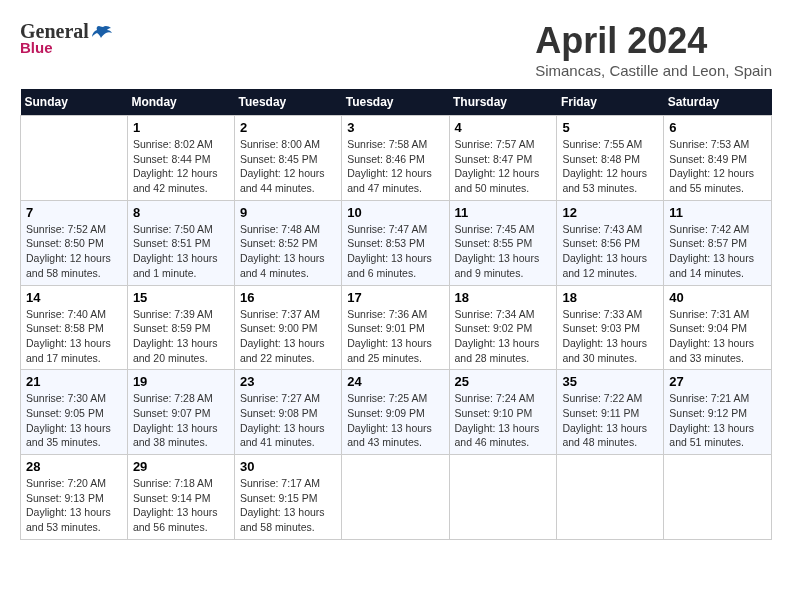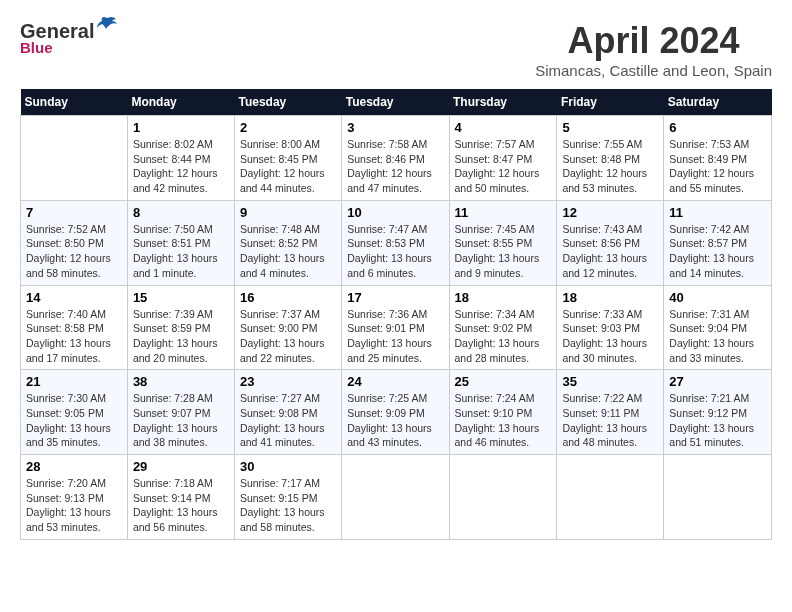--- a/index.html
+++ b/index.html
@@ -15,21 +15,21 @@
       justify-content: space-between;
       align-items: flex-start;
       margin-bottom: 10px;
     }
     .logo {
       display: flex;
       flex-direction: column;
       align-items: flex-start;
     }
     .title-area {
-      text-align: center;
+      text-align: left;
     }
     .month-title {
       font-size: 36px;
       font-weight: bold;
       color: #333;
     }
     .location {
       font-size: 15px;
       color: #555;
     }
@@ -72,21 +72,21 @@
     }
     tbody tr:nth-child(odd) td.empty {
       background: #fff;
     }
   </style>
 </head>
 <body>
 
 <div class="header">
   <div class="logo">
-    <div style="display:flex;align-items:flex-start;">
+    <div style="display:flex;align-items:flex-end;font-family:Liberation Serif, serif;">
       <span style="font-size:20px;font-weight:bold;color:#333;">General</span>
       <svg width="22" height="18" viewBox="0 0 22 18" style="margin-left:2px;margin-top:-4px;">
         <path d="M12,2 C14,0 18,1 20,3 C18,3 17,4 16,5 C18,5 20,6 21,8 C19,7 17,7 15,8 C13,9 11,11 10,13 C9,11 8,9 6,8 C4,9 2,10 1,12 C1,9 3,6 6,5 C5,3 6,1 8,1 C9,1 10,2 12,2 Z" fill="#1a5fa8"></path>
       </svg>
     </div>
     <span style="font-size:15px;font-weight:bold;color:#be185d;margin-top:-4px;">Blue</span>
   </div>
   <div class="title-area">
     <div class="month-title">April 2024</div>
     <div class="location">Simancas, Castille and Leon, Spain</div>
@@ -192,21 +192,21 @@
           <span class="day-num">40</span>
           <div class="info">Sunrise: 7:31 AM<br>Sunset: 9:04 PM<br>Daylight: 13 hours and 33 minutes.</div>
         </td>
       </tr>
       <tr>
         <td>
           <span class="day-num">21</span>
           <div class="info">Sunrise: 7:30 AM<br>Sunset: 9:05 PM<br>Daylight: 13 hours and 35 minutes.</div>
         </td>
         <td>
-          <span class="day-num">38</span>
+          <span class="day-num">19</span>
           <div class="info">Sunrise: 7:28 AM<br>Sunset: 9:07 PM<br>Daylight: 13 hours and 38 minutes.</div>
         </td>
         <td>
           <span class="day-num">23</span>
           <div class="info">Sunrise: 7:27 AM<br>Sunset: 9:08 PM<br>Daylight: 13 hours and 41 minutes.</div>
         </td>
         <td>
           <span class="day-num">24</span>
           <div class="info">Sunrise: 7:25 AM<br>Sunset: 9:09 PM<br>Daylight: 13 hours and 43 minutes.</div>
         </td>

